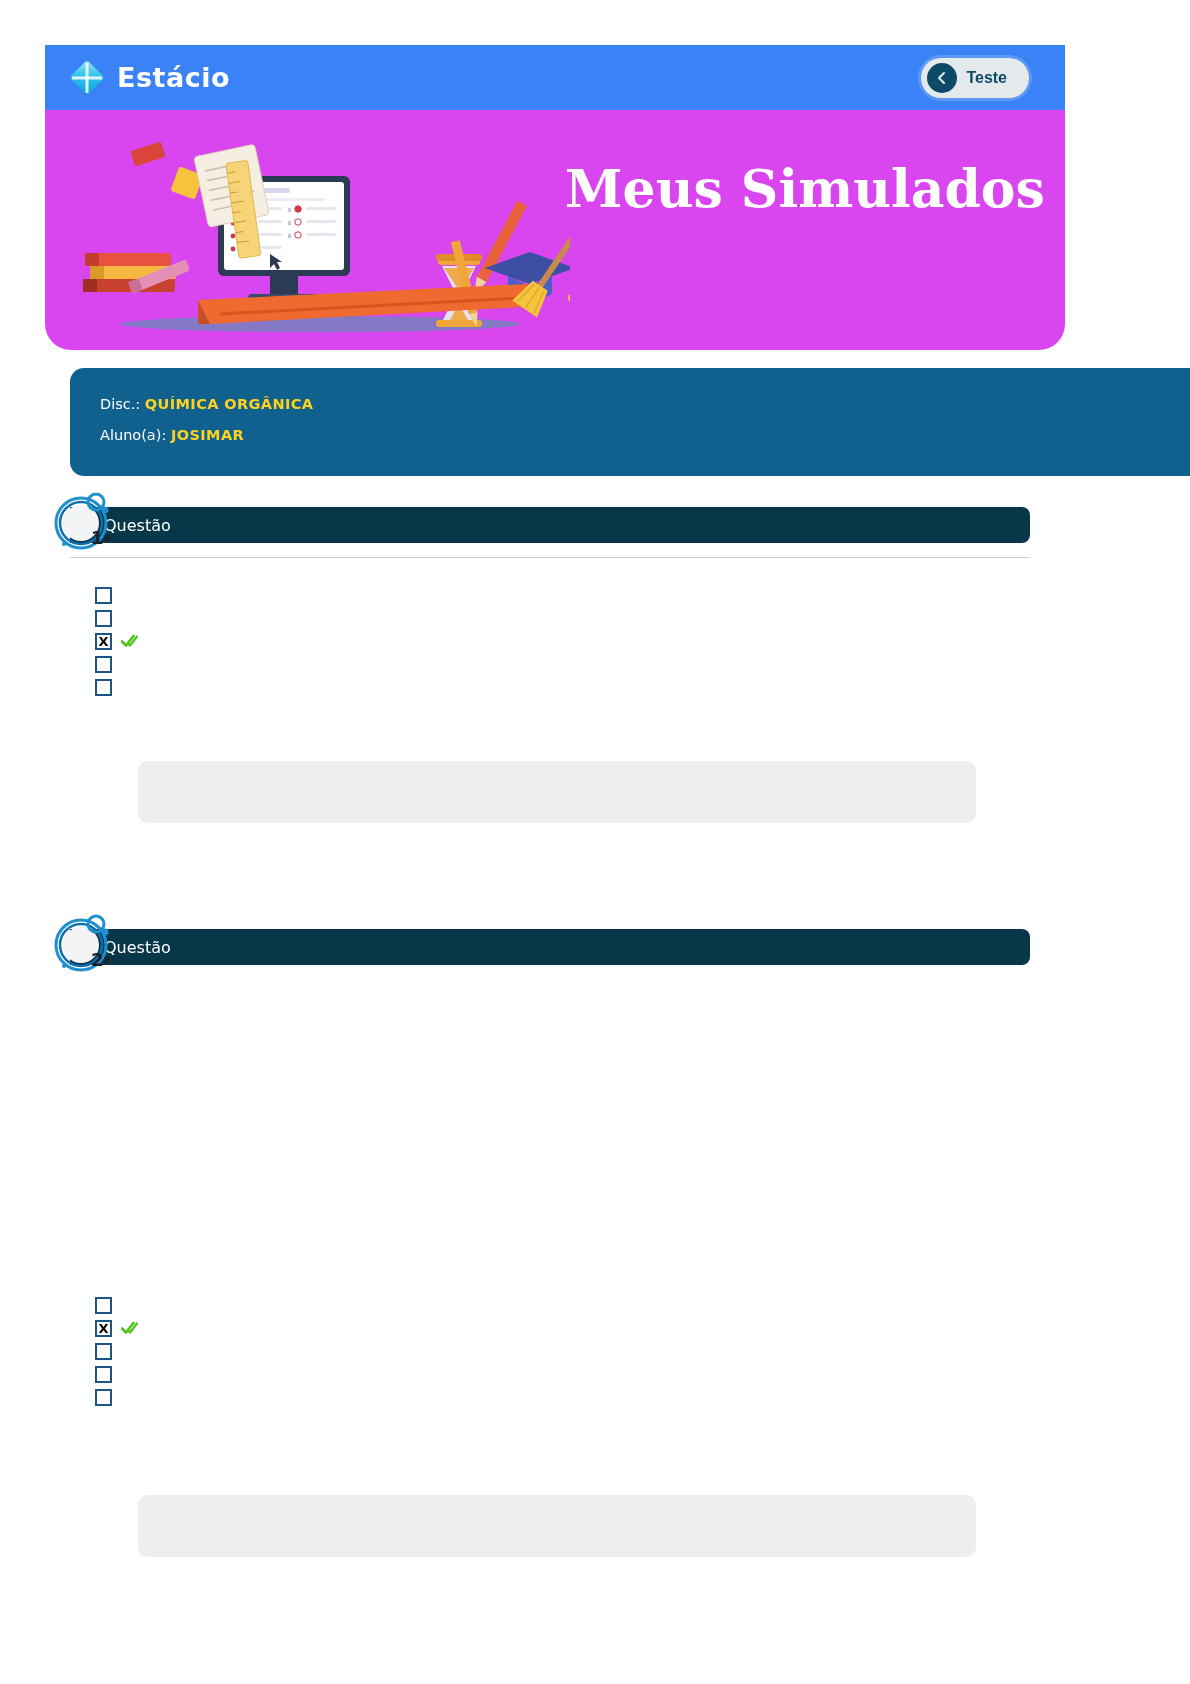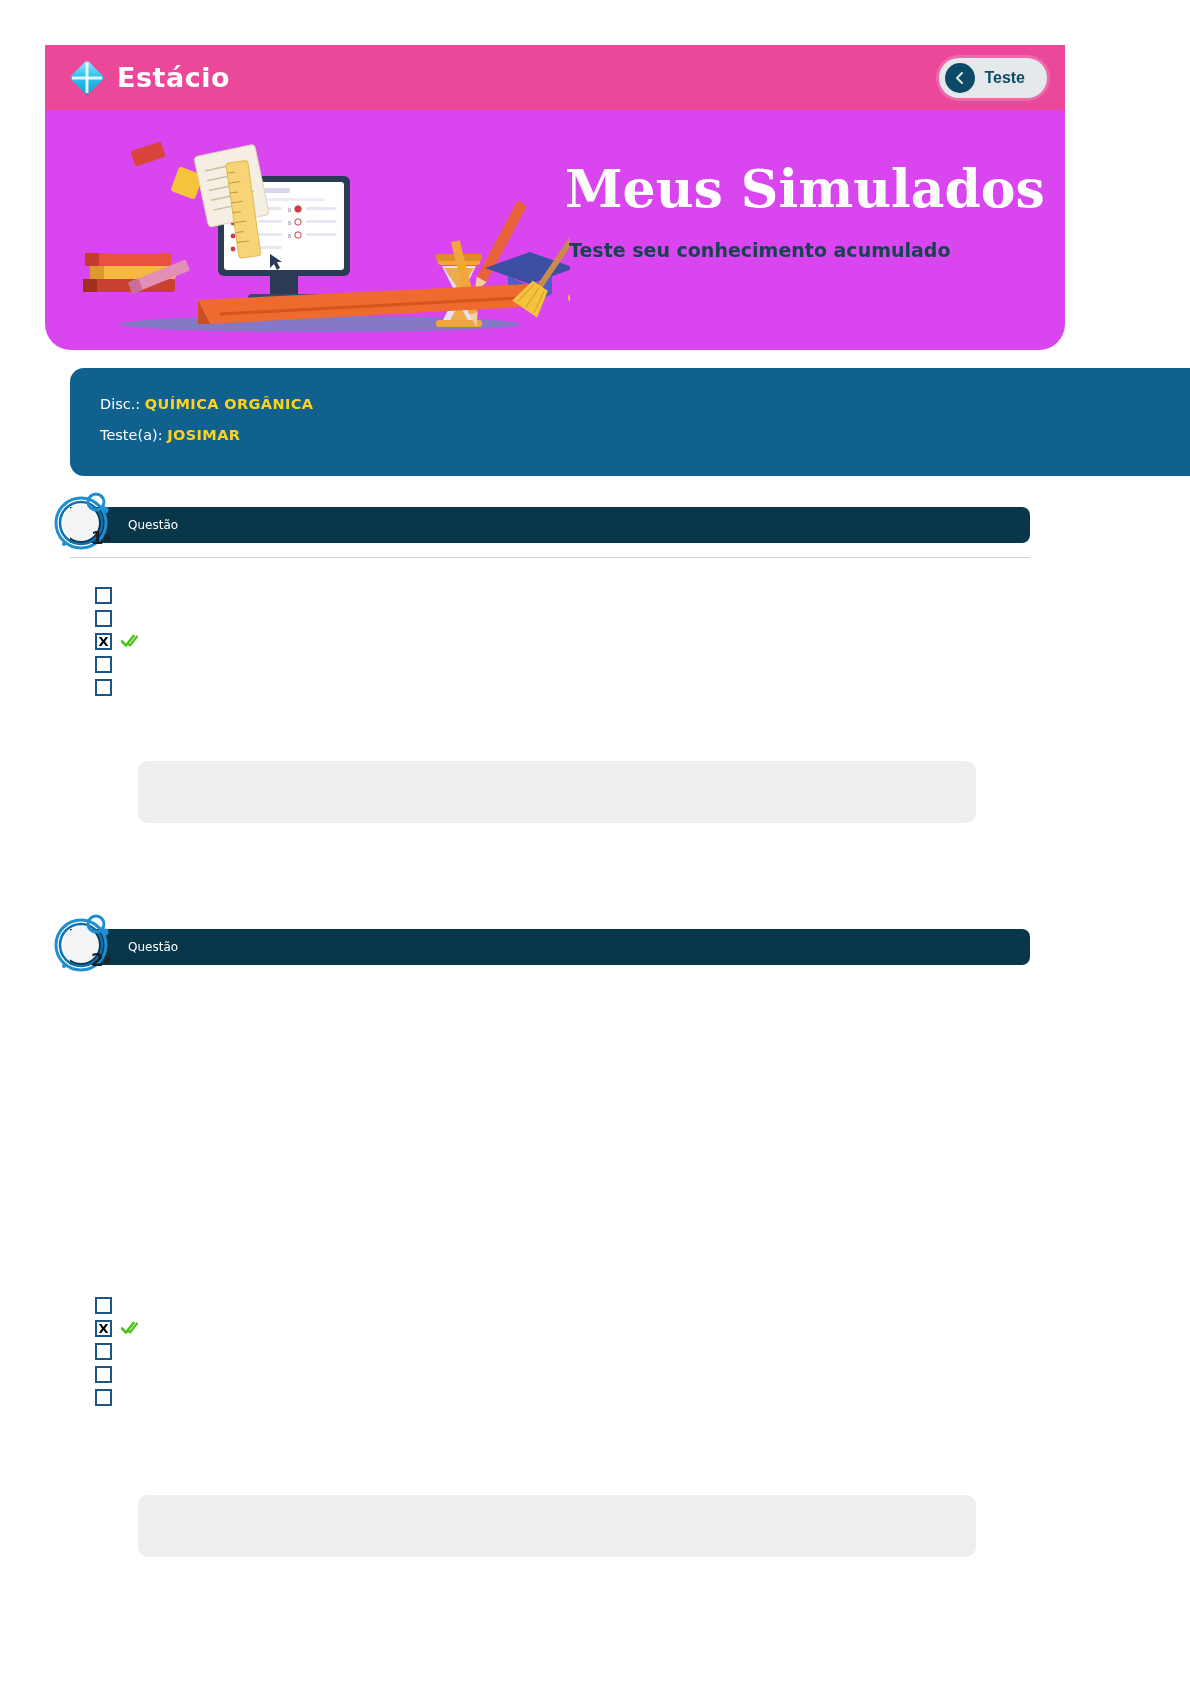--- a/index.html
+++ b/index.html
@@ -13,25 +13,25 @@
     width: 1190px; height: 1684px;
     background: #ffffff;
     overflow: hidden;
   }
 
   
   .site-header {
     position: absolute;
     left: 45px; top: 45px;
     width: 1020px; height: 65px;
-    background: #ec4899;
+    background: #3b82f6;
     display: flex;
     align-items: center;
     justify-content: space-between;
-    padding: 0 18px 0 22px;
+    padding: 0 36px 0 22px;
   }
   .brand {
     display: flex; align-items: center; gap: 10px;
   }
   .brand-mark {
     position: relative;
     width: 40px; height: 40px;
   }
   .brand-name {
     color: #ffffff;
@@ -145,23 +145,23 @@
     width: 62px; height: 62px;
     display: flex; align-items: center; justify-content: center;
     font-size: 18px;
     font-weight: 600;
     color: #18202a;
     font-family: "DejaVu Sans", sans-serif;
     padding-bottom: 2px;
   }
   .q-badge-num sup { font-size: 11px; }
   .q-header-label {
-    margin-left: 58px;
+    margin-left: 34px;
     color: #ffffff;
-    font-size: 12px;
+    font-size: 16px;
     font-family: "DejaVu Sans", sans-serif;
   }
   .q-rule {
     margin-left: 70px;
     width: 960px; height: 1px;
     background: #c9d4d8;
     margin-top: 14px;
   }
   .q-body {
     margin-left: 95px;
@@ -376,31 +376,30 @@
 
         <g transform="rotate(-22 80 150)">
           <rect x="58" y="146" width="62" height="12" rx="2" fill="#e48fb5"></rect>
           <rect x="58" y="146" width="11" height="12" fill="#c96f96"></rect>
         </g>
       </svg>
     </div>
 
     <div class="hero-text">
       <h1 class="hero-title">Meus Simulados</h1>
-      <div class="hero-sub">Teste seu conhecimento acumulado</div>
     </div>
   </div>
 
   <div class="info-card">
     <div class="info-line">
       <span>Disc.:</span>
       <span class="info-val">QUÍMICA ORGÂNICA</span>
     </div>
     <div class="info-line">
-      <span>Teste(a):</span>
+      <span>Aluno(a):</span>
       <span class="info-val">JOSIMAR</span>
     </div>
   </div>
 
   <div class="q-block" style="top:507px;">
     <div class="q-header">
       <span class="q-badge">
         <svg width="62" height="62" viewBox="0 0 62 62">
           <circle cx="29" cy="33" r="25" fill="none" stroke="#1f8fd0" stroke-width="3"></circle>
           <circle cx="29" cy="33" r="21" fill="none" stroke="#0d6fae" stroke-width="2.5"></circle>

